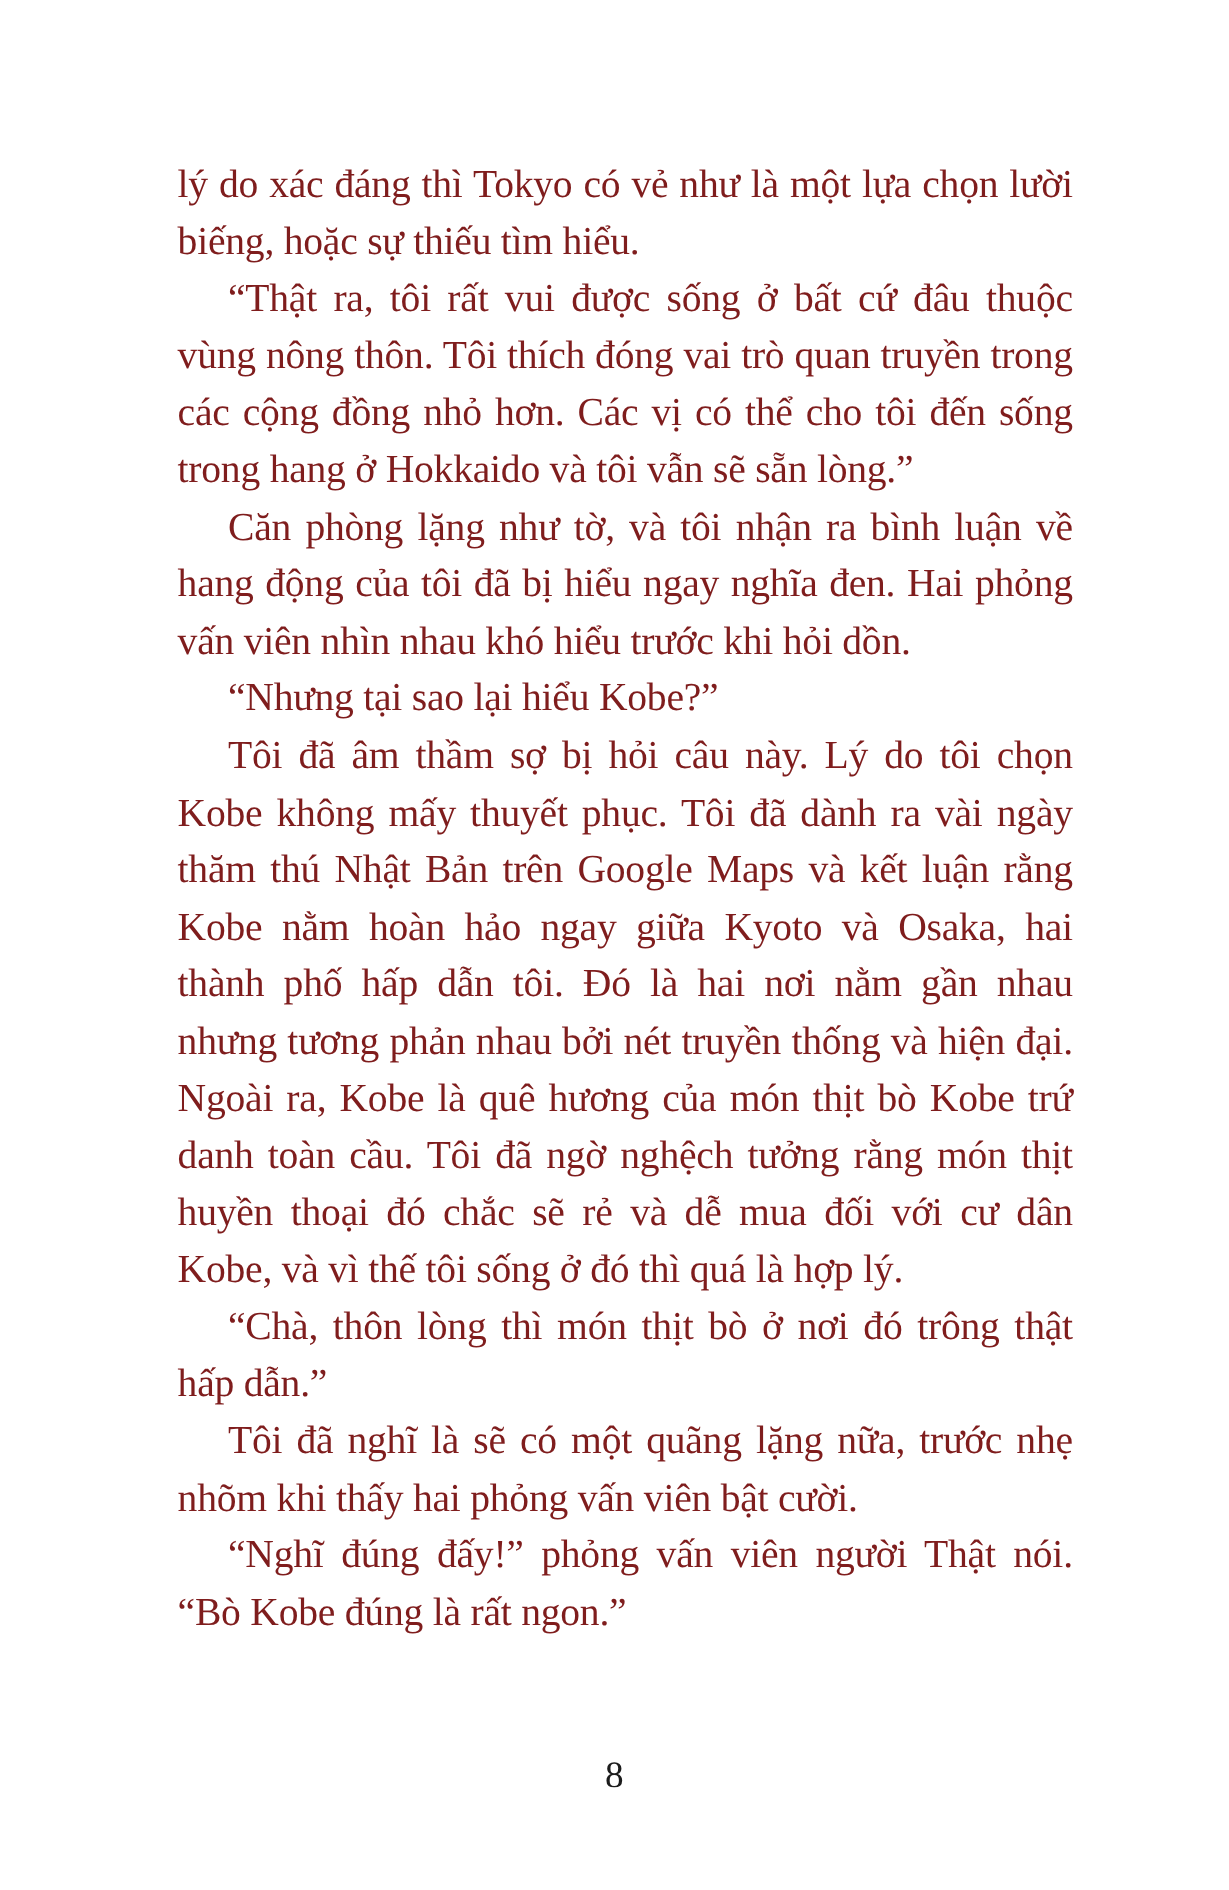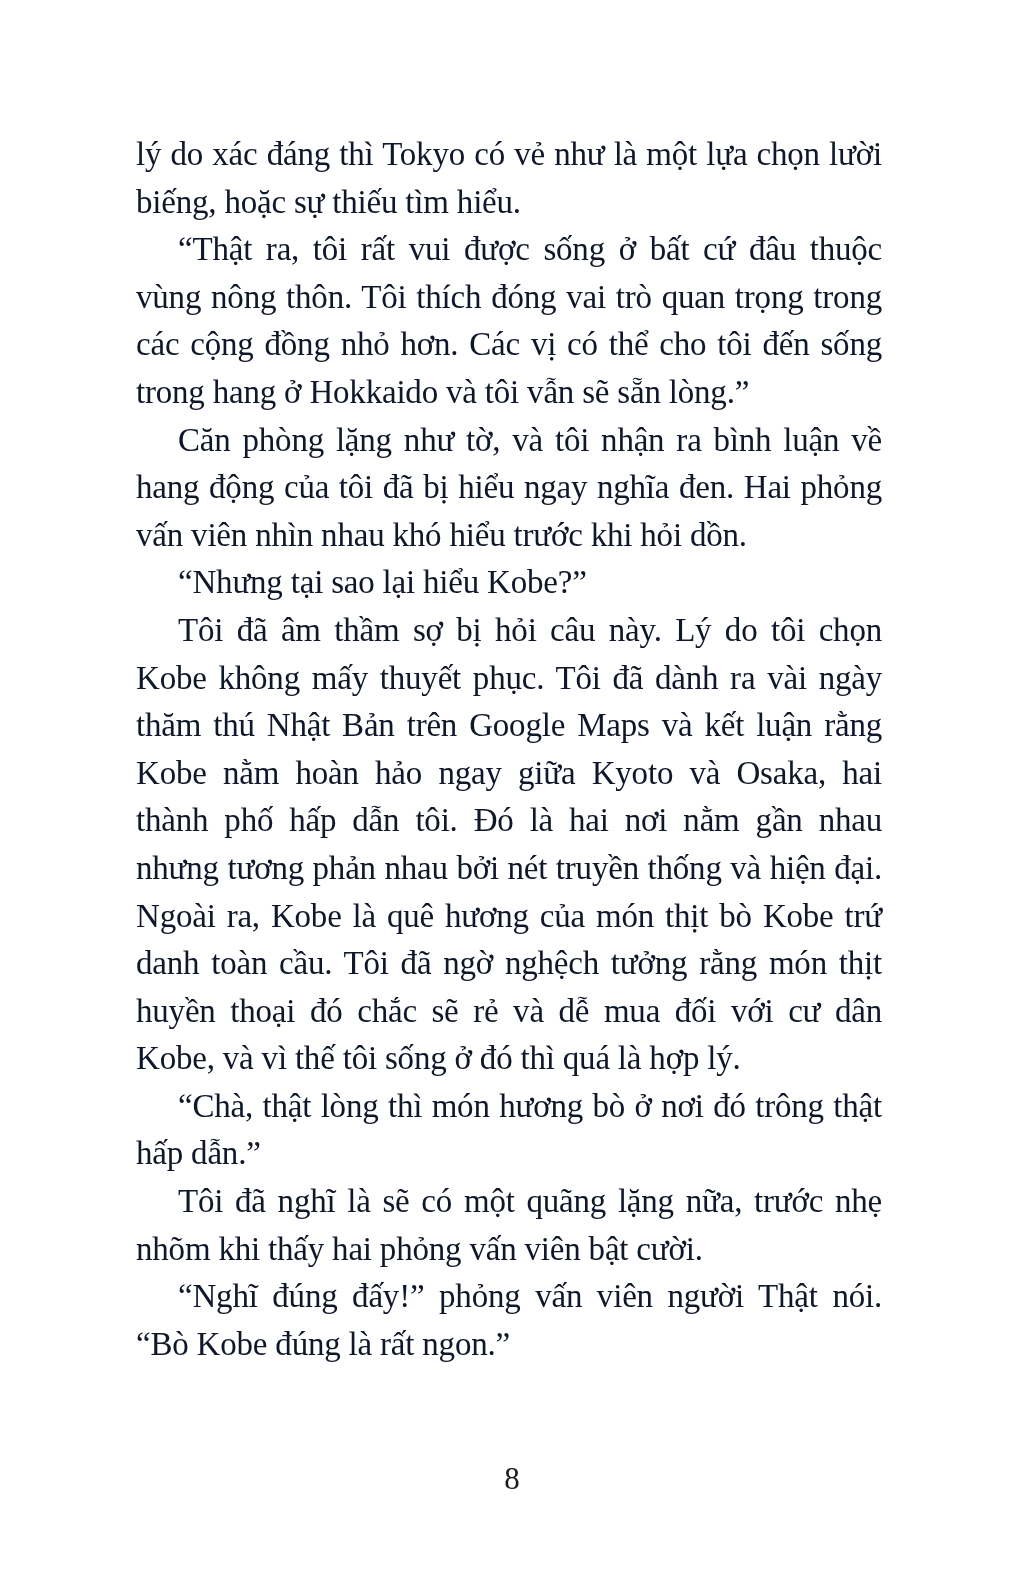--- a/index.html
+++ b/index.html
@@ -17,24 +17,24 @@
   .page {
     position: absolute;
     left: 0;
     top: 0;
     width: 1024px;
     height: 1575px;
     background: #ffffff;
   }
   .text-block {
     position: absolute;
-    left: 136px;
+    left: 148px;
     top: 131px;
     width: 746px;
-    color: #0f172a;
+    color: #7f1d1d;
     font-size: 33px;
     line-height: 47.6px;
     text-align: justify;
     letter-spacing: -0.2px;
   }
   .text-block p {
     margin: 0;
     padding: 0;
   }
   .text-block p.indent {
@@ -50,23 +50,23 @@
     line-height: 40px;
     color: #1c1c1c;
   }
 </style>
 </head>
 <body>
 
 <div class="page">
   <div class="text-block">
     <p>lý do xác đáng thì Tokyo có vẻ như là một lựa chọn lười biếng, hoặc sự thiếu tìm hiểu.</p>
-    <p class="indent">“Thật ra, tôi rất vui được sống ở bất cứ đâu thuộc vùng nông thôn. Tôi thích đóng vai trò quan trọng trong các cộng đồng nhỏ hơn. Các vị có thể cho tôi đến sống trong hang ở Hokkaido và tôi vẫn sẽ sẵn lòng.”</p>
+    <p class="indent">“Thật ra, tôi rất vui được sống ở bất cứ đâu thuộc vùng nông thôn. Tôi thích đóng vai trò quan truyền trong các cộng đồng nhỏ hơn. Các vị có thể cho tôi đến sống trong hang ở Hokkaido và tôi vẫn sẽ sẵn lòng.”</p>
     <p class="indent">Căn phòng lặng như tờ, và tôi nhận ra bình luận về hang động của tôi đã bị hiểu ngay nghĩa đen. Hai phỏng vấn viên nhìn nhau khó hiểu trước khi hỏi dồn.</p>
     <p class="indent">“Nhưng tại sao lại hiểu Kobe?”</p>
     <p class="indent">Tôi đã âm thầm sợ bị hỏi câu này. Lý do tôi chọn Kobe không mấy thuyết phục. Tôi đã dành ra vài ngày thăm thú Nhật Bản trên Google Maps và kết luận rằng Kobe nằm hoàn hảo ngay giữa Kyoto và Osaka, hai thành phố hấp dẫn tôi. Đó là hai nơi nằm gần nhau nhưng tương phản nhau bởi nét truyền thống và hiện đại. Ngoài ra, Kobe là quê hương của món thịt bò Kobe trứ danh toàn cầu. Tôi đã ngờ nghệch tưởng rằng món thịt huyền thoại đó chắc sẽ rẻ và dễ mua đối với cư dân Kobe, và vì thế tôi sống ở đó thì quá là hợp lý.</p>
-    <p class="indent">“Chà, thật lòng thì món hương bò ở nơi đó trông thật hấp dẫn.”</p>
+    <p class="indent">“Chà, thôn lòng thì món thịt bò ở nơi đó trông thật hấp dẫn.”</p>
     <p class="indent">Tôi đã nghĩ là sẽ có một quãng lặng nữa, trước nhẹ nhõm khi thấy hai phỏng vấn viên bật cười.</p>
     <p class="indent">“Nghĩ đúng đấy!” phỏng vấn viên người Thật nói. “Bò Kobe đúng là rất ngon.”</p>
     <p class="indent"></p>
   </div>
   <div class="page-number">8</div>
 </div>
 
 </body></html>

